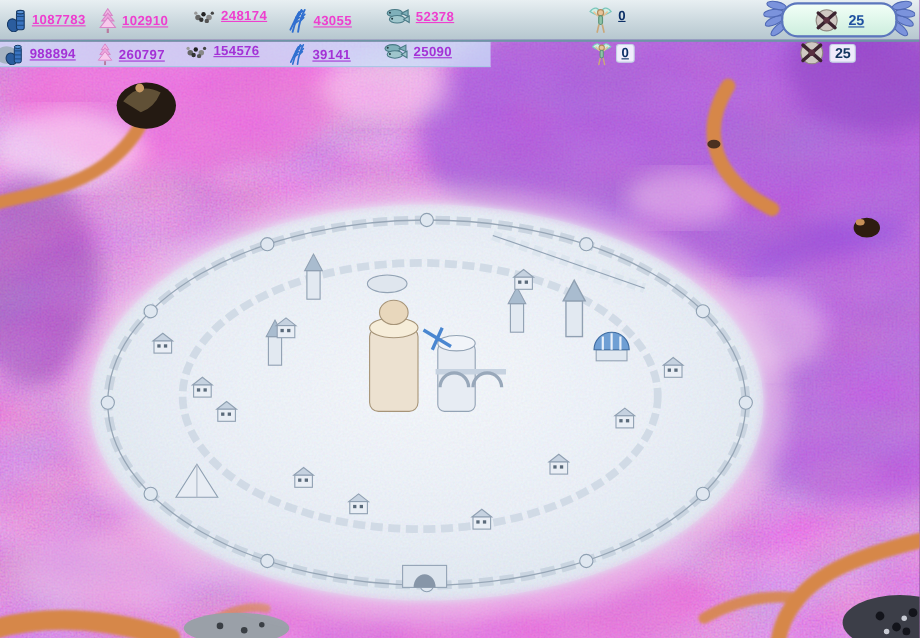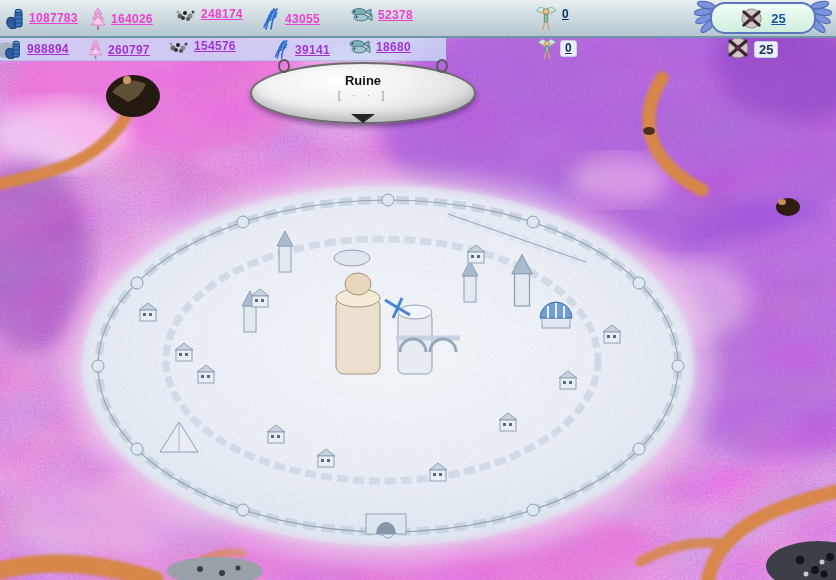--- a/index.html
+++ b/index.html
@@ -235,21 +235,21 @@
   </a>
   <a class="res r1" style="left:90px">
     <span class="ricon">
       <svg width="16" height="24" viewBox="0 0 16 24">
         <rect x="7" y="19" width="2" height="4" fill="#b87aa0"></rect>
         <polygon points="8,1 12,7 4,7" fill="#f2b8e4" stroke="#d886c8"></polygon>
         <polygon points="8,5 13.5,12 2.5,12" fill="#eda6dd" stroke="#d886c8"></polygon>
         <polygon points="8,9 15,18 1,18" fill="#f7c9ec" stroke="#d886c8"></polygon>
       </svg>
       </span>
-    <span class="rnum">164026</span>
+    <span class="rnum">102910</span>
   </a>
   <a class="res r1" style="left:176px">
     <span class="ricon">
       <svg width="20" height="14" viewBox="0 0 20 14">
         <circle cx="4" cy="9" r="2.5" fill="#666"></circle>
           <circle cx="9" cy="6" r="2" fill="#222"></circle>
         <circle cx="14" cy="9" r="2.5" fill="#888"></circle>
           <circle cx="7" cy="11" r="2" fill="#333"></circle>
         <circle cx="12" cy="12" r="2" fill="#555"></circle>
           <circle cx="17" cy="5" r="1.5" fill="#444"></circle>
@@ -356,21 +356,21 @@
           <circle cx="9" cy="6" r="2" fill="#222"></circle>
         <circle cx="14" cy="9" r="2.5" fill="#888"></circle>
           <circle cx="7" cy="11" r="2" fill="#333"></circle>
         <circle cx="12" cy="12" r="2" fill="#555"></circle>
           <circle cx="17" cy="5" r="1.5" fill="#444"></circle>
         <circle cx="2" cy="5" r="1.5" fill="#999"></circle>
       </svg>
       </span>
     <span class="rnum">154576</span>
   </a>
-  <a class="res r2" style="left:273px">
+  <a class="res r2" style="left:262px">
     <span class="ricon">
       <svg width="17" height="21" viewBox="0 0 18 24">
         <g stroke="#2f6fd0" stroke-width="1.7" fill="none" stroke-linecap="round">
           <path d="M4 22 C6 14 8 8 12 2"></path>
             <path d="M9 22 C10 14 12 7 15 2"></path>
           <path d="M2 20 C5 14 7 9 10 4"></path>
           <path d="M6 12l4-3M7 9l4-3M9 6l4-3M5 15l4-3M11 12l3-3M12 9l3-3"></path>
         </g>
       </svg>
       </span>
@@ -382,21 +382,21 @@
         <g stroke="#4a7a86">
           <ellipse cx="9" cy="5" rx="7" ry="3.4" fill="#7fb0ba"></ellipse>
           <polygon points="15,5 21,2 21,8" fill="#7fb0ba"></polygon>
           <ellipse cx="11" cy="10.5" rx="7" ry="3.4" fill="#9fc6cc"></ellipse>
           <polygon points="17,10.5 22,7.5 22,13.5" fill="#9fc6cc"></polygon>
         </g>
         <circle cx="4.5" cy="4.5" r="0.9" fill="#203a42"></circle>
         <circle cx="6.5" cy="10" r="0.9" fill="#203a42"></circle>
       </svg>
       </span>
-    <span class="rnum">18680</span>
+    <span class="rnum">25090</span>
   </a>
 
   <span class="fairy" style="left:535px;top:36px;z-index:6">
     <svg width="24" height="26" viewBox="0 0 22 28">
       <path d="M2 7 C6 2 9 4 11 8 C13 4 16 2 20 7 C16 10 13 10 11 11 C9 10 6 10 2 7Z" fill="#cfeee6" stroke="#7cc8bc"></path>
       <path d="M9 11 L5 7 M13 11 L17 7" stroke="#e8c49a" stroke-width="1.4"></path>
       <circle cx="11" cy="8" r="2.6" fill="#e8c49a" stroke="#b08b5e"></circle>
       <rect x="9.4" y="10.5" width="3.2" height="7.5" rx="1.6" fill="#8fc4a8" stroke="#5d9478"></rect>
       <path d="M9.6 18 L8 25 M12.4 18 L14 25" stroke="#caa87a" stroke-width="1.4"></path>
     </svg>
@@ -409,21 +409,14 @@
     <svg width="24" height="24" viewBox="0 0 24 24">
       <circle cx="12" cy="12" r="10" fill="#cfc8c2" stroke="#8f8881"></circle>
       <path d="M4 5 L20 19 M20 5 L4 19" stroke="#3c2430" stroke-width="3.2" stroke-linecap="round"></path>
       <circle cx="12" cy="12" r="3" fill="#5a3040"></circle>
     </svg>
   </span>
   <span class="chip25">
     <span class="cnt chip">25</span>
   </span>
 
-  <div class="plaque">
-    <span class="ring l"></span>
-    <span class="ring r"></span>
-    <div class="plq-title">Ruine</div>
-    <div class="plq-coords">[ · · ]</div>
-    <div class="plq-arrow"></div>
-  </div>
 
 </div>
 
 </body></html>

